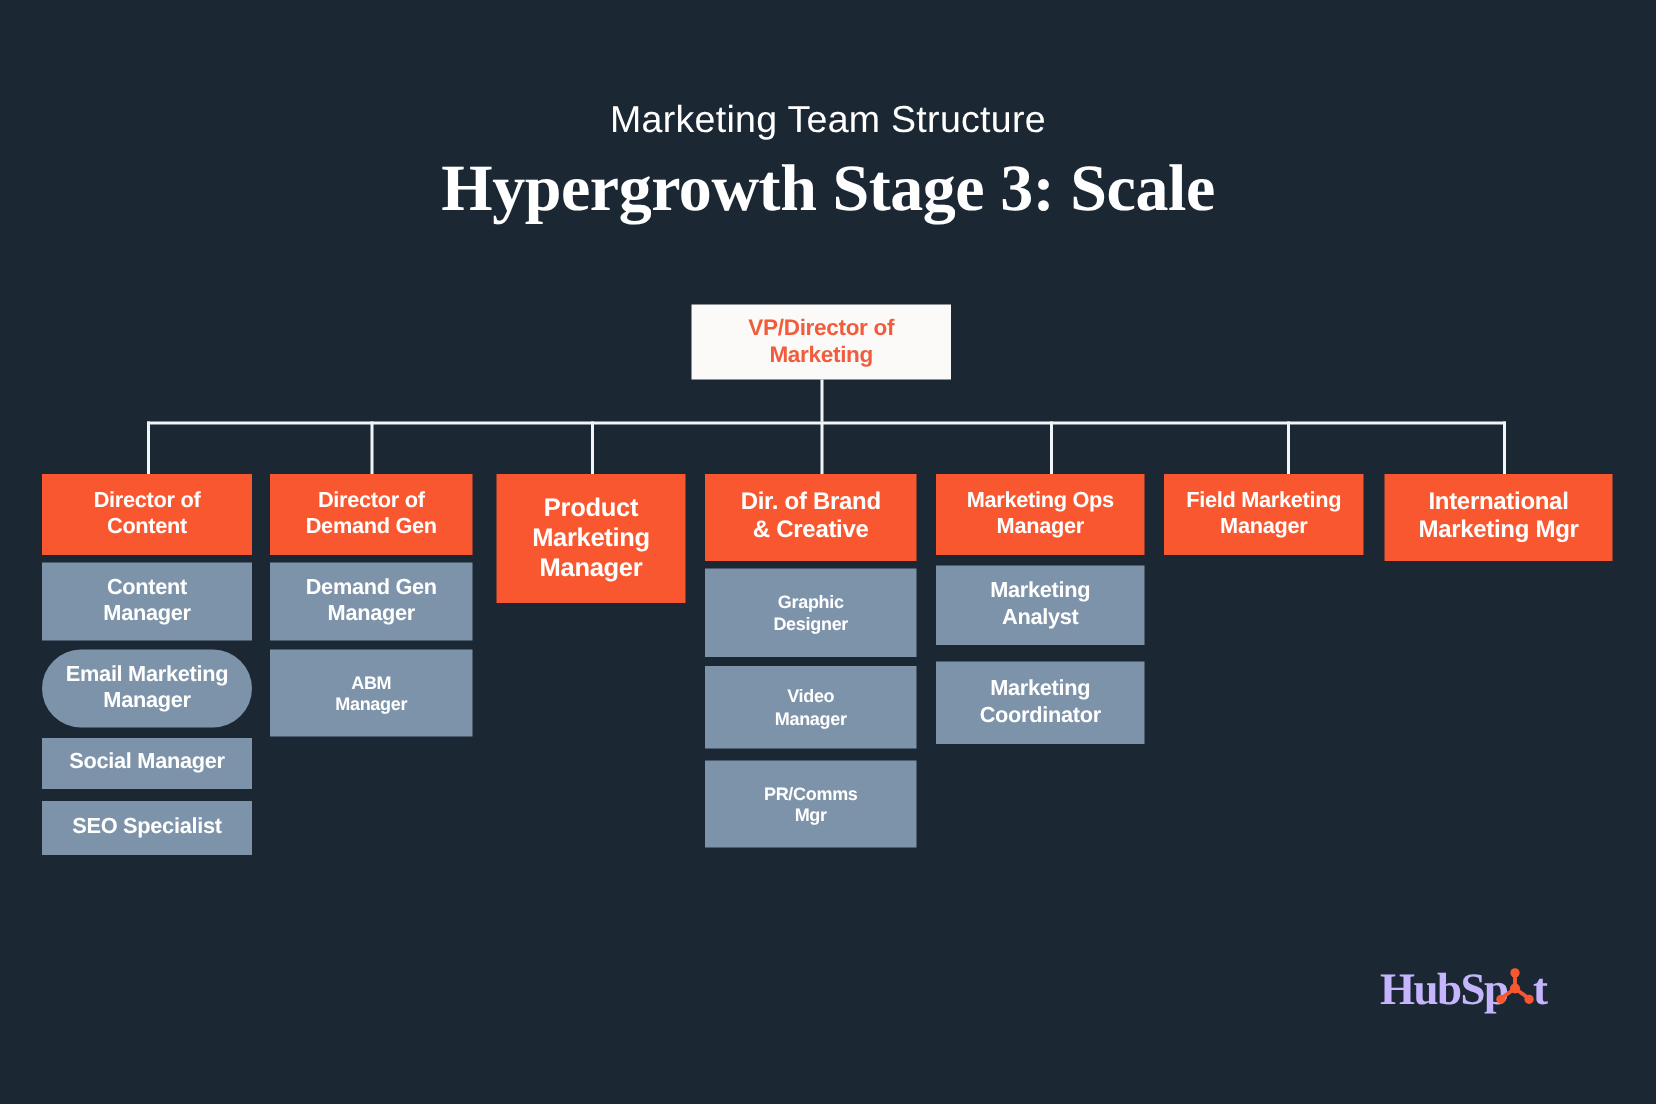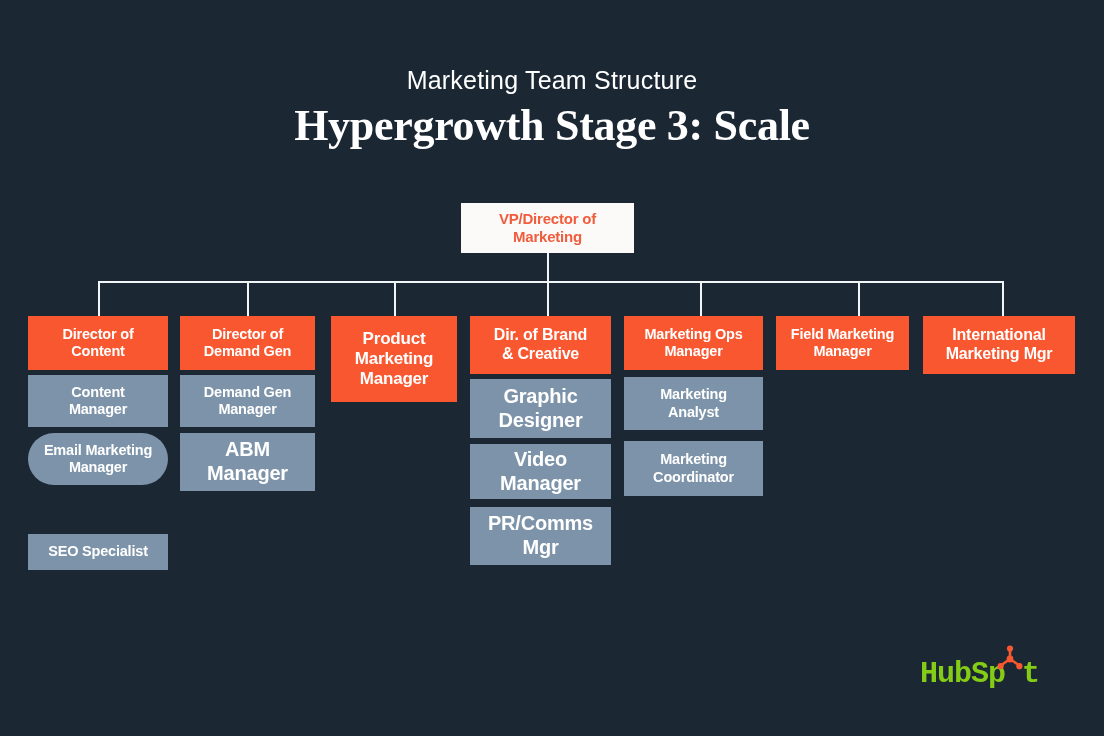--- a/index.html
+++ b/index.html
@@ -87,39 +87,39 @@
   .node.lead.wide {
     font-size: 16px;
   }
   .node.member {
     background: #7d93a9;
     color: #ffffff;
     font-size: 14.5px;
     letter-spacing: -0.2px;
   }
   .node.member.lg {
-    font-size: 20px;
+    font-size: 12px;
   }
 
   
   .logo {
     position: absolute;
     left: 920px;
     top: 641px;
     width: 125px;
     height: 38px;
   }
   .logo-text {
     position: absolute;
     left: 0;
-    top: 16px;
-    font-family: Liberation Mono, monospace;
+    top: 2px;
+    font-family: Liberation Serif, serif;
     font-size: 30px;
     font-weight: 700;
-    color: #84cc16;
+    color: #c4b5fd;
     letter-spacing: -1px;
   }
   .logo-mark {
     position: absolute;
     left: 75px;
     top: 3px;
     width: 30px;
     height: 30px;
   }
 </style>
@@ -145,20 +145,21 @@
   <div class="conn conn-v" style="left:700px; top:281px; height:35px;"></div>
   <div class="conn conn-v" style="left:858px; top:281px; height:35px;"></div>
   <div class="conn conn-v" style="left:1002px; top:281px; height:35px;"></div>
 
   <div class="node lead" style="left:28px; top:316px; width:140px; height:54px;">Director of
 Content</div>
   <div class="node member" style="left:28px; top:375px; width:140px; height:52px;">Content
 Manager</div>
   <div class="node member" style="left:28px; top:433px; width:140px; height:52px;border-radius:26px;">Email Marketing
 Manager</div>
+  <div class="node member" style="left:28px; top:492px; width:140px; height:34px;">Social Manager</div>
   <div class="node member" style="left:28px; top:534px; width:140px; height:36px;">SEO Specialist</div>
 
   <div class="node lead" style="left:180px; top:316px; width:135px; height:54px;">Director of
 Demand Gen</div>
   <div class="node member" style="left:180px; top:375px; width:135px; height:52px;">Demand Gen
 Manager</div>
   <div class="node member lg" style="left:180px; top:433px; width:135px; height:58px;">ABM
 Manager</div>
 
   <div class="node lead big" style="left:331px; top:316px; width:126px; height:86px;">Product

